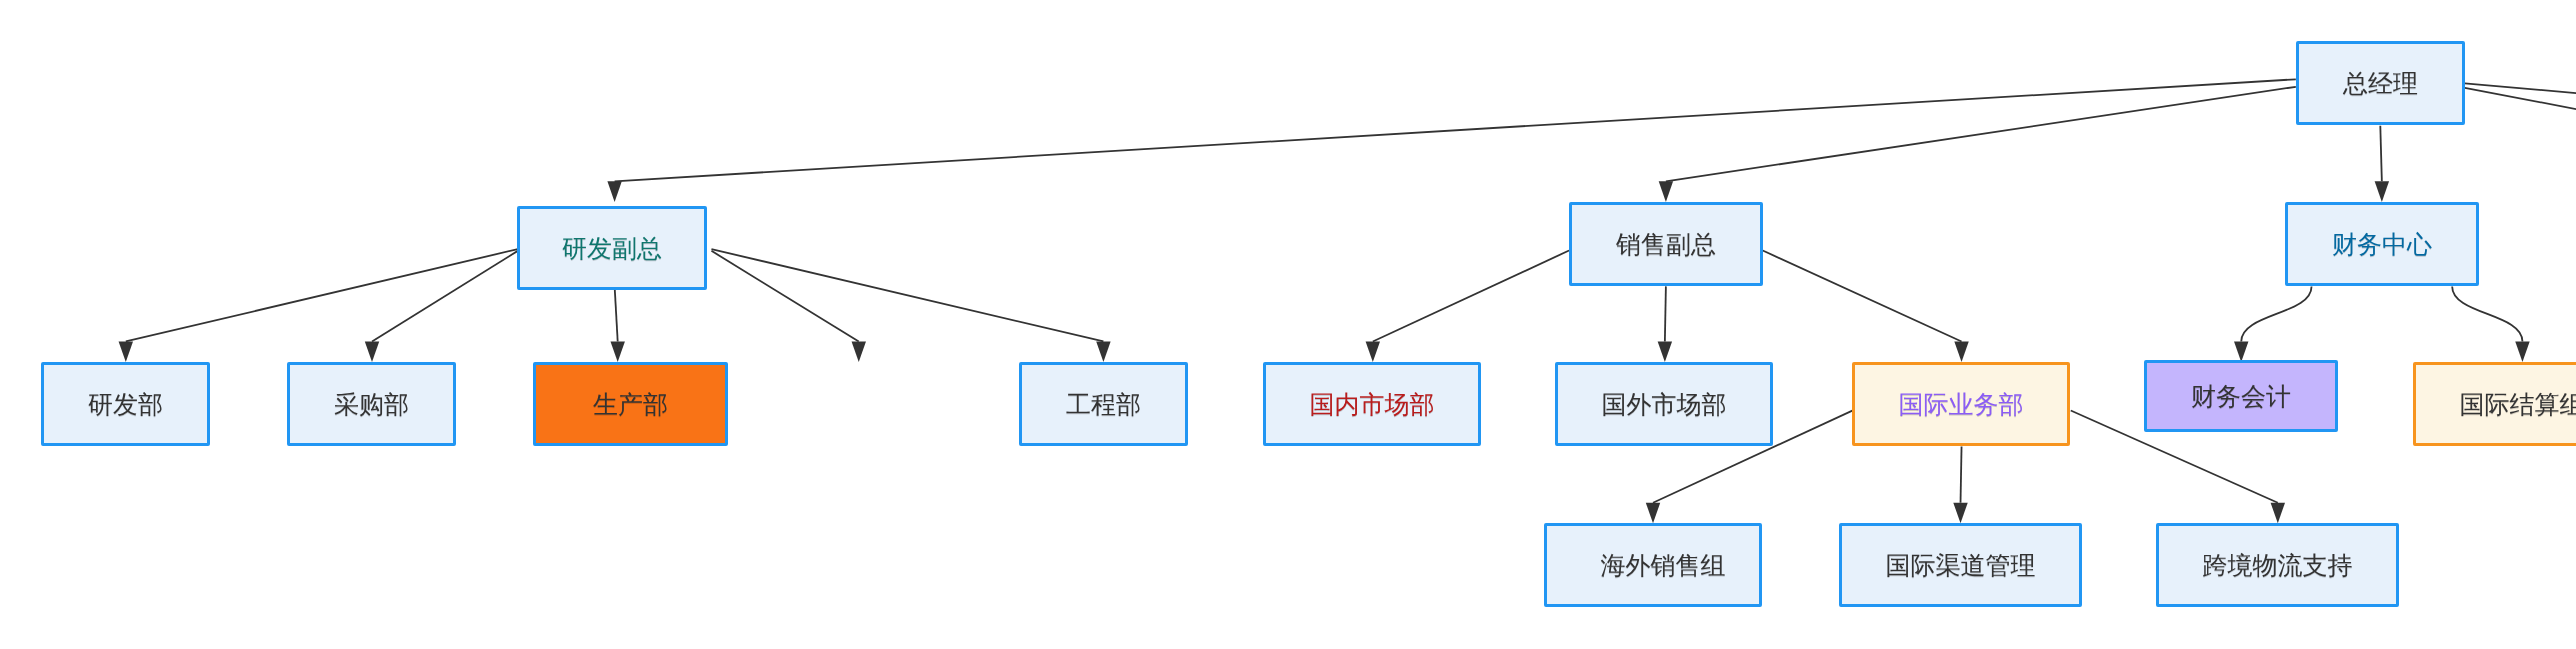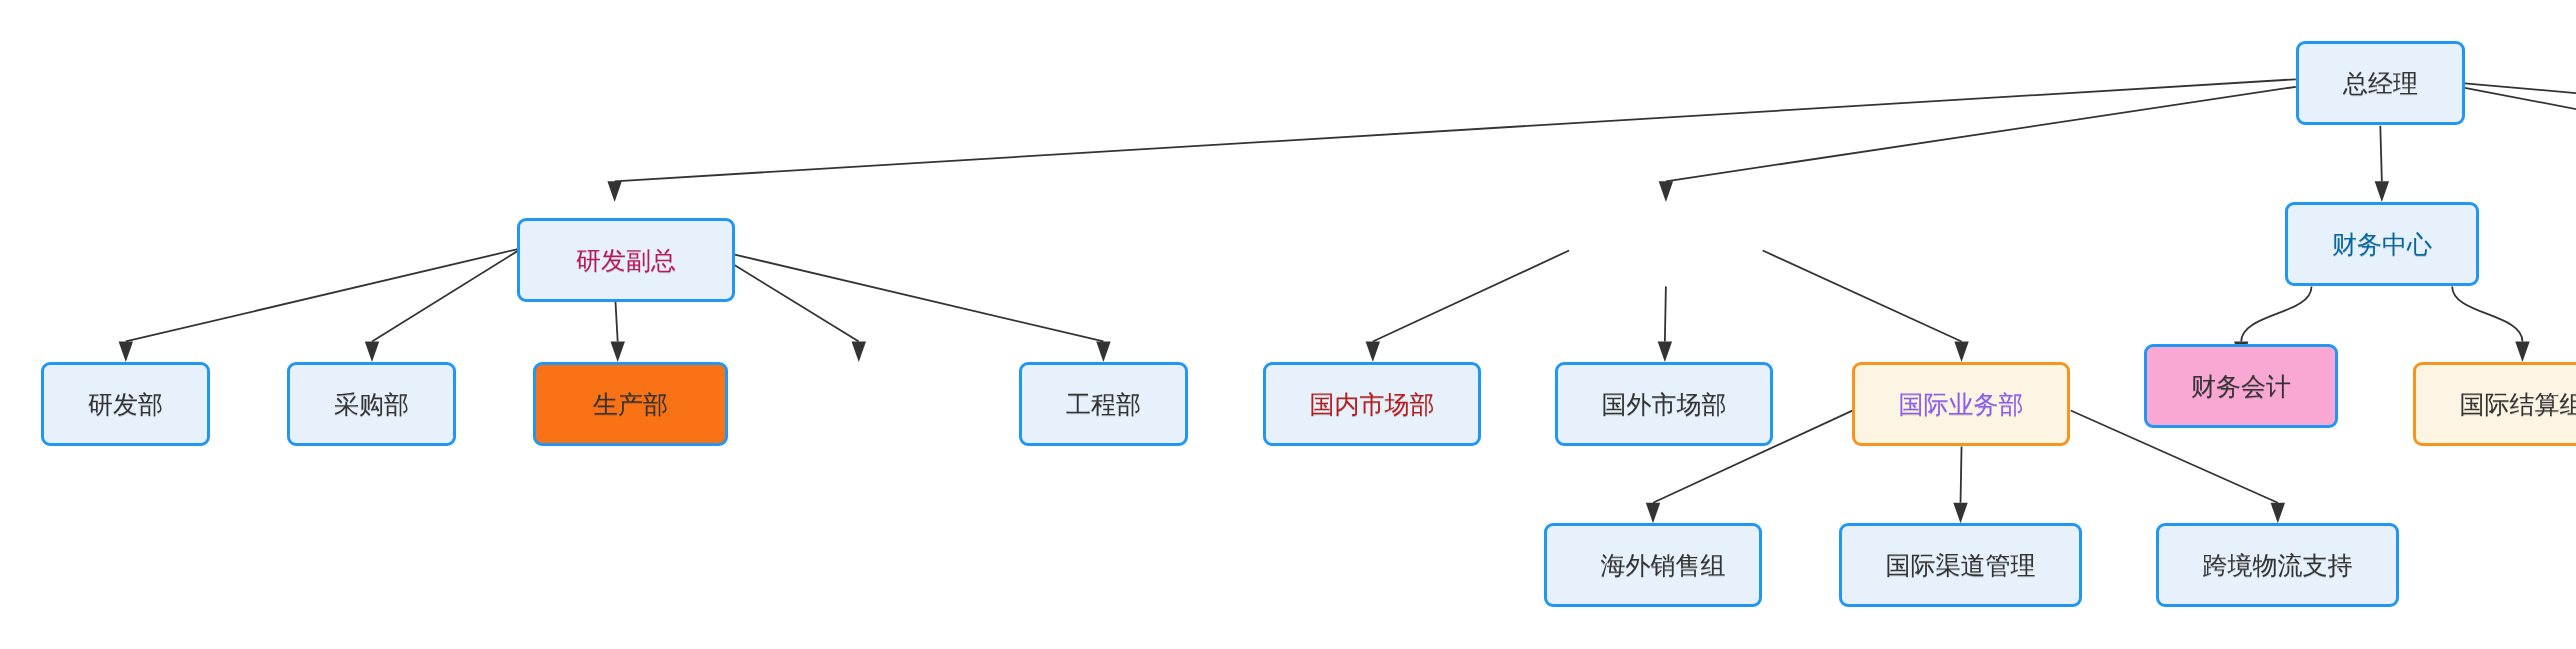--- a/index.html
+++ b/index.html
@@ -12,21 +12,21 @@
     font-family: "DejaVu Sans", "Liberation Sans", sans-serif;
   }
   #edge-svg { position: absolute; left: 0; top: 0; }
   #nodes-layer { position: absolute; left: 0; top: 0; width: 100%; height: 100%; }
   .node {
     position: absolute;
     display: flex;
     align-items: center;
     justify-content: center;
     box-sizing: border-box;
-    border-radius: 9px;
+    border-radius: 2px;
     font-size: 25px;
     line-height: 1;
     white-space: nowrap;
     letter-spacing: 0;
     text-shadow: 0 0.5px 0.5px rgba(0,0,0,0.18);
     font-family: Liberation Serif, serif;
   }
 </style>
 </head>
 <body>
@@ -73,29 +73,30 @@
       <polygon points="7259,663 7287,663 7273,703" fill="#333333"></polygon>
       <path d="M 3595 797.1214285714285 L 3208 976" fill="none" stroke="#333333" stroke-width="3.5"></path>
       <polygon points="3194,976 3222,976 3208,1016" fill="#333333"></polygon>
       <path d="M 3807 867 L 3805 976" fill="none" stroke="#333333" stroke-width="3.5"></path>
       <polygon points="3791,976 3819,976 3805,1016" fill="#333333"></polygon>
       <path d="M 4019 797.0142857142857 L 4421 976" fill="none" stroke="#333333" stroke-width="3.5"></path>
       <polygon points="4407,976 4435,976 4421,1016" fill="#333333"></polygon>
     </svg>
   <div id="nodes-layer">
       <div class="node" style="left: 2296px; top: 41px; width: 169px; height: 84px; background: rgb(231, 241, 251); border: 3.6px solid rgb(33, 150, 243); color: rgb(51, 51, 51);">总经理</div>
-      <div class="node" style="left: 517px; top: 218px; width: 218px; height: 84px; background: rgb(231, 241, 251); border: 3.6px solid rgb(33, 150, 243); color: #be185d;">研发副总</div>
+      <div class="node" style="left: 517px; top: 206px; width: 190px; height: 84px; background: rgb(231, 241, 251); border: 3.6px solid rgb(33, 150, 243); color: #0f766e;">研发副总</div>
+      <div class="node" style="left: 1569px; top: 202px; width: 194px; height: 84px; background: rgb(231, 241, 251); border: 3.6px solid rgb(33, 150, 243); color: rgb(51, 51, 51);">销售副总</div>
       <div class="node" style="left: 2285px; top: 202px; width: 194px; height: 84px; background: rgb(231, 241, 251); border: 3.6px solid rgb(33, 150, 243); color: #0369a1;">财务中心</div>
       <div class="node" style="left: 41px; top: 362px; width: 169px; height: 84px; background: rgb(231, 241, 251); border: 3.6px solid rgb(33, 150, 243); color: rgb(51, 51, 51);">研发部</div>
       <div class="node" style="left: 287px; top: 362px; width: 169px; height: 84px; background: rgb(231, 241, 251); border: 3.6px solid rgb(33, 150, 243); color: rgb(51, 51, 51);">采购部</div>
       <div class="node" style="left: 533px; top: 362px; width: 195px; height: 84px; background: #f97316; border: 3.6px solid rgb(33, 150, 243); color: rgb(51, 51, 51);">生产部</div>
       <div class="node" style="left: 1019px; top: 362px; width: 169px; height: 84px; background: rgb(231, 241, 251); border: 3.6px solid rgb(33, 150, 243); color: rgb(51, 51, 51);">工程部</div>
       <div class="node" style="left: 1263px; top: 362px; width: 218px; height: 84px; background: rgb(231, 241, 251); border: 3.6px solid rgb(33, 150, 243); color: #b91c1c;">国内市场部</div>
       <div class="node" style="left: 1555px; top: 362px; width: 218px; height: 84px; background: rgb(231, 241, 251); border: 3.6px solid rgb(33, 150, 243); color: rgb(51, 51, 51);">国外市场部</div>
       <div class="node" style="left: 1852px; top: 362px; width: 218px; height: 84px; background: rgb(253, 245, 227); border: 3.6px solid rgb(247, 148, 30); color: #8b5cf6;">国际业务部</div>
-      <div class="node" style="left: 2144px; top: 344px; width: 194px; height: 84px; background: #f9a8d4; border: 3.6px solid rgb(33, 150, 243); color: rgb(51, 51, 51);">财务会计</div>
+      <div class="node" style="left: 2144px; top: 360px; width: 194px; height: 72px; background: #c4b5fd; border: 3.6px solid rgb(33, 150, 243); color: rgb(51, 51, 51);">财务会计</div>
       <div class="node" style="left: 2413px; top: 362px; width: 218px; height: 84px; background: rgb(253, 245, 227); border: 3.6px solid rgb(247, 148, 30); color: rgb(51, 51, 51);">国际结算组</div>
       <div class="node" style="left: 1544px; top: 523px; width: 218px; height: 84px; background: rgb(231, 241, 251); border: 3.6px solid rgb(33, 150, 243); color: rgb(51, 51, 51); padding-left: 20px;">海外销售组</div>
       <div class="node" style="left: 1839px; top: 523px; width: 243px; height: 84px; background: rgb(231, 241, 251); border: 3.6px solid rgb(33, 150, 243); color: rgb(51, 51, 51); text-align: right;">国际渠道管理</div>
       <div class="node" style="left: 2156px; top: 523px; width: 243px; height: 84px; background: rgb(231, 241, 251); border: 3.6px solid rgb(33, 150, 243); color: rgb(51, 51, 51);">跨境物流支持</div>
     </div>
 </div>
 
 
 </body></html>

